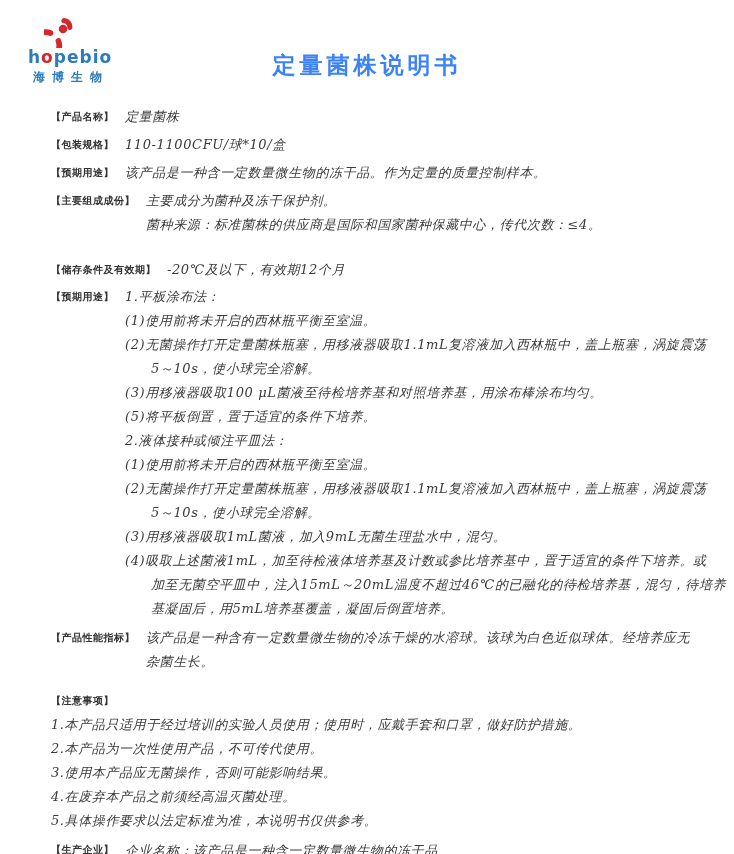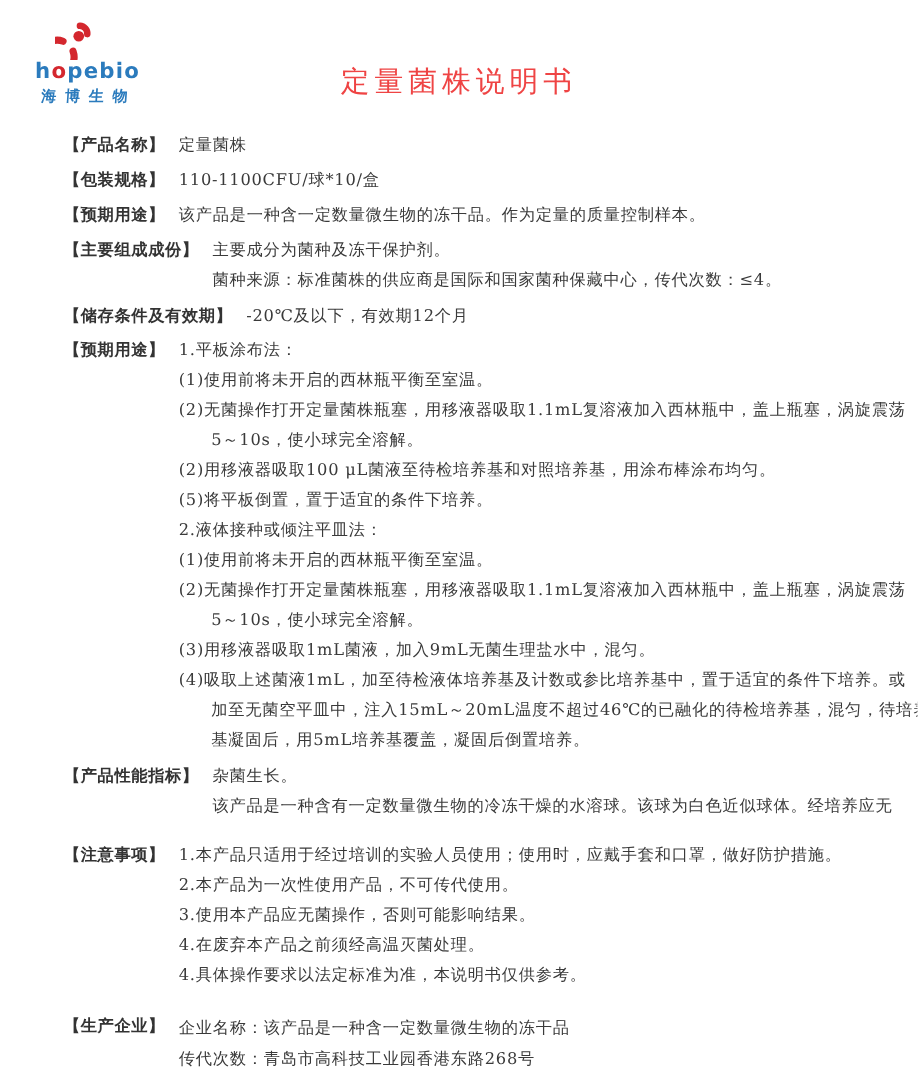--- a/index.html
+++ b/index.html
@@ -22,45 +22,45 @@
   .brand .red-o{color:#d4272e;}
   .brand-cn{
     font-family:"DejaVu Serif","Liberation Serif",serif;
     font-size:12px;color:#2b7bbd;font-weight:bold;
     letter-spacing:7px;margin-top:3px;margin-left:5px;
     transform:skewX(-4deg);
   }
   .doc-title{
     position:absolute;left:0;top:50px;width:100%;
     text-align:center;
-    font-size:23px;font-weight:normal;color:#ef4444;
+    font-size:23px;font-weight:bold;color:#3b82f6;
     letter-spacing:4px;
   }
   
   .content{
     position:absolute;left:51px;top:105px;right:0;
   }
   .sec{display:flex;align-items:flex-start;}
   .sec-label{
     font-weight:bold;white-space:nowrap;
-    font-size:13px;height:24px;line-height:24px;
+    font-size:10px;height:24px;line-height:24px;
     margin-right:11px;letter-spacing:0.5px;color:#333;
   }
-  .sec-body{min-width:0;}
+  .sec-body{min-width:0;font-style:italic;}
   .line{
     font-size:13px;height:24px;line-height:24px;
     white-space:nowrap;letter-spacing:0.6px;
   }
   .ind1{padding-left:26px;}
   .sec-name,.sec-pack,.sec-purpose{margin-bottom:4px;}
-  .sec-comp{margin-bottom:5px;}
+  .sec-comp{margin-bottom:21px;}
   .sec-storage{margin-bottom:3px;}
   .sec-usage{margin-bottom:5px;}
   .sec-perf{margin-bottom:15px;}
-  .sec-notice{margin-bottom:17px;}
+  .sec-notice{margin-bottom:5px;flex-direction:column;}
   .sec-maker .line{height:25px;line-height:25px;}
 </style>
 </head>
 <body>
 
 <div class="page">
 
   <div class="logo">
     <svg class="logo-mark" width="38" height="38" viewBox="0 0 40 40">
       <path d="M15.2 32.6 A14 14 0 1 1 6.8 24.2" fill="none" stroke="#d4272e" stroke-width="6" stroke-linecap="round"></path>
@@ -111,49 +111,49 @@
       </div>
     </div>
 
     <div class="sec sec-usage">
       <div class="sec-label">【预期用途】</div>
       <div class="sec-body">
         <div class="line">1.平板涂布法：</div>
         <div class="line">(1)使用前将未开启的西林瓶平衡至室温。</div>
         <div class="line">(2)无菌操作打开定量菌株瓶塞，用移液器吸取1.1mL复溶液加入西林瓶中，盖上瓶塞，涡旋震荡</div>
         <div class="line ind1">5～10s，使小球完全溶解。</div>
-        <div class="line">(2)用移液器吸取100 μL菌液至待检培养基和对照培养基，用涂布棒涂布均匀。</div>
+        <div class="line">(3)用移液器吸取100 μL菌液至待检培养基和对照培养基，用涂布棒涂布均匀。</div>
         <div class="line">(5)将平板倒置，置于适宜的条件下培养。</div>
         <div class="line">2.液体接种或倾注平皿法：</div>
         <div class="line">(1)使用前将未开启的西林瓶平衡至室温。</div>
         <div class="line">(2)无菌操作打开定量菌株瓶塞，用移液器吸取1.1mL复溶液加入西林瓶中，盖上瓶塞，涡旋震荡</div>
         <div class="line ind1">5～10s，使小球完全溶解。</div>
         <div class="line">(3)用移液器吸取1mL菌液，加入9mL无菌生理盐水中，混匀。</div>
         <div class="line">(4)吸取上述菌液1mL，加至待检液体培养基及计数或参比培养基中，置于适宜的条件下培养。或</div>
         <div class="line ind1">加至无菌空平皿中，注入15mL～20mL温度不超过46℃的已融化的待检培养基，混匀，待培养</div>
         <div class="line ind1">基凝固后，用5mL培养基覆盖，凝固后倒置培养。</div>
       </div>
     </div>
 
     <div class="sec sec-perf">
       <div class="sec-label">【产品性能指标】</div>
       <div class="sec-body">
+        <div class="line">该产品是一种含有一定数量微生物的冷冻干燥的水溶球。该球为白色近似球体。经培养应无</div>
         <div class="line">杂菌生长。</div>
-        <div class="line">该产品是一种含有一定数量微生物的冷冻干燥的水溶球。该球为白色近似球体。经培养应无</div>
       </div>
     </div>
 
     <div class="sec sec-notice">
       <div class="sec-label">【注意事项】</div>
       <div class="sec-body">
         <div class="line">1.本产品只适用于经过培训的实验人员使用；使用时，应戴手套和口罩，做好防护措施。</div>
         <div class="line">2.本产品为一次性使用产品，不可传代使用。</div>
         <div class="line">3.使用本产品应无菌操作，否则可能影响结果。</div>
         <div class="line">4.在废弃本产品之前须经高温灭菌处理。</div>
-        <div class="line">4.具体操作要求以法定标准为准，本说明书仅供参考。</div>
+        <div class="line">5.具体操作要求以法定标准为准，本说明书仅供参考。</div>
       </div>
     </div>
 
     <div class="sec sec-maker">
       <div class="sec-label">【生产企业】</div>
       <div class="sec-body">
         <div class="line">企业名称：该产品是一种含一定数量微生物的冻干品</div>
         <div class="line">传代次数：青岛市高科技工业园香港东路268号</div>
         <div class="line">生产地址：青岛市城阳区锦宏东路192号</div>
       </div>

